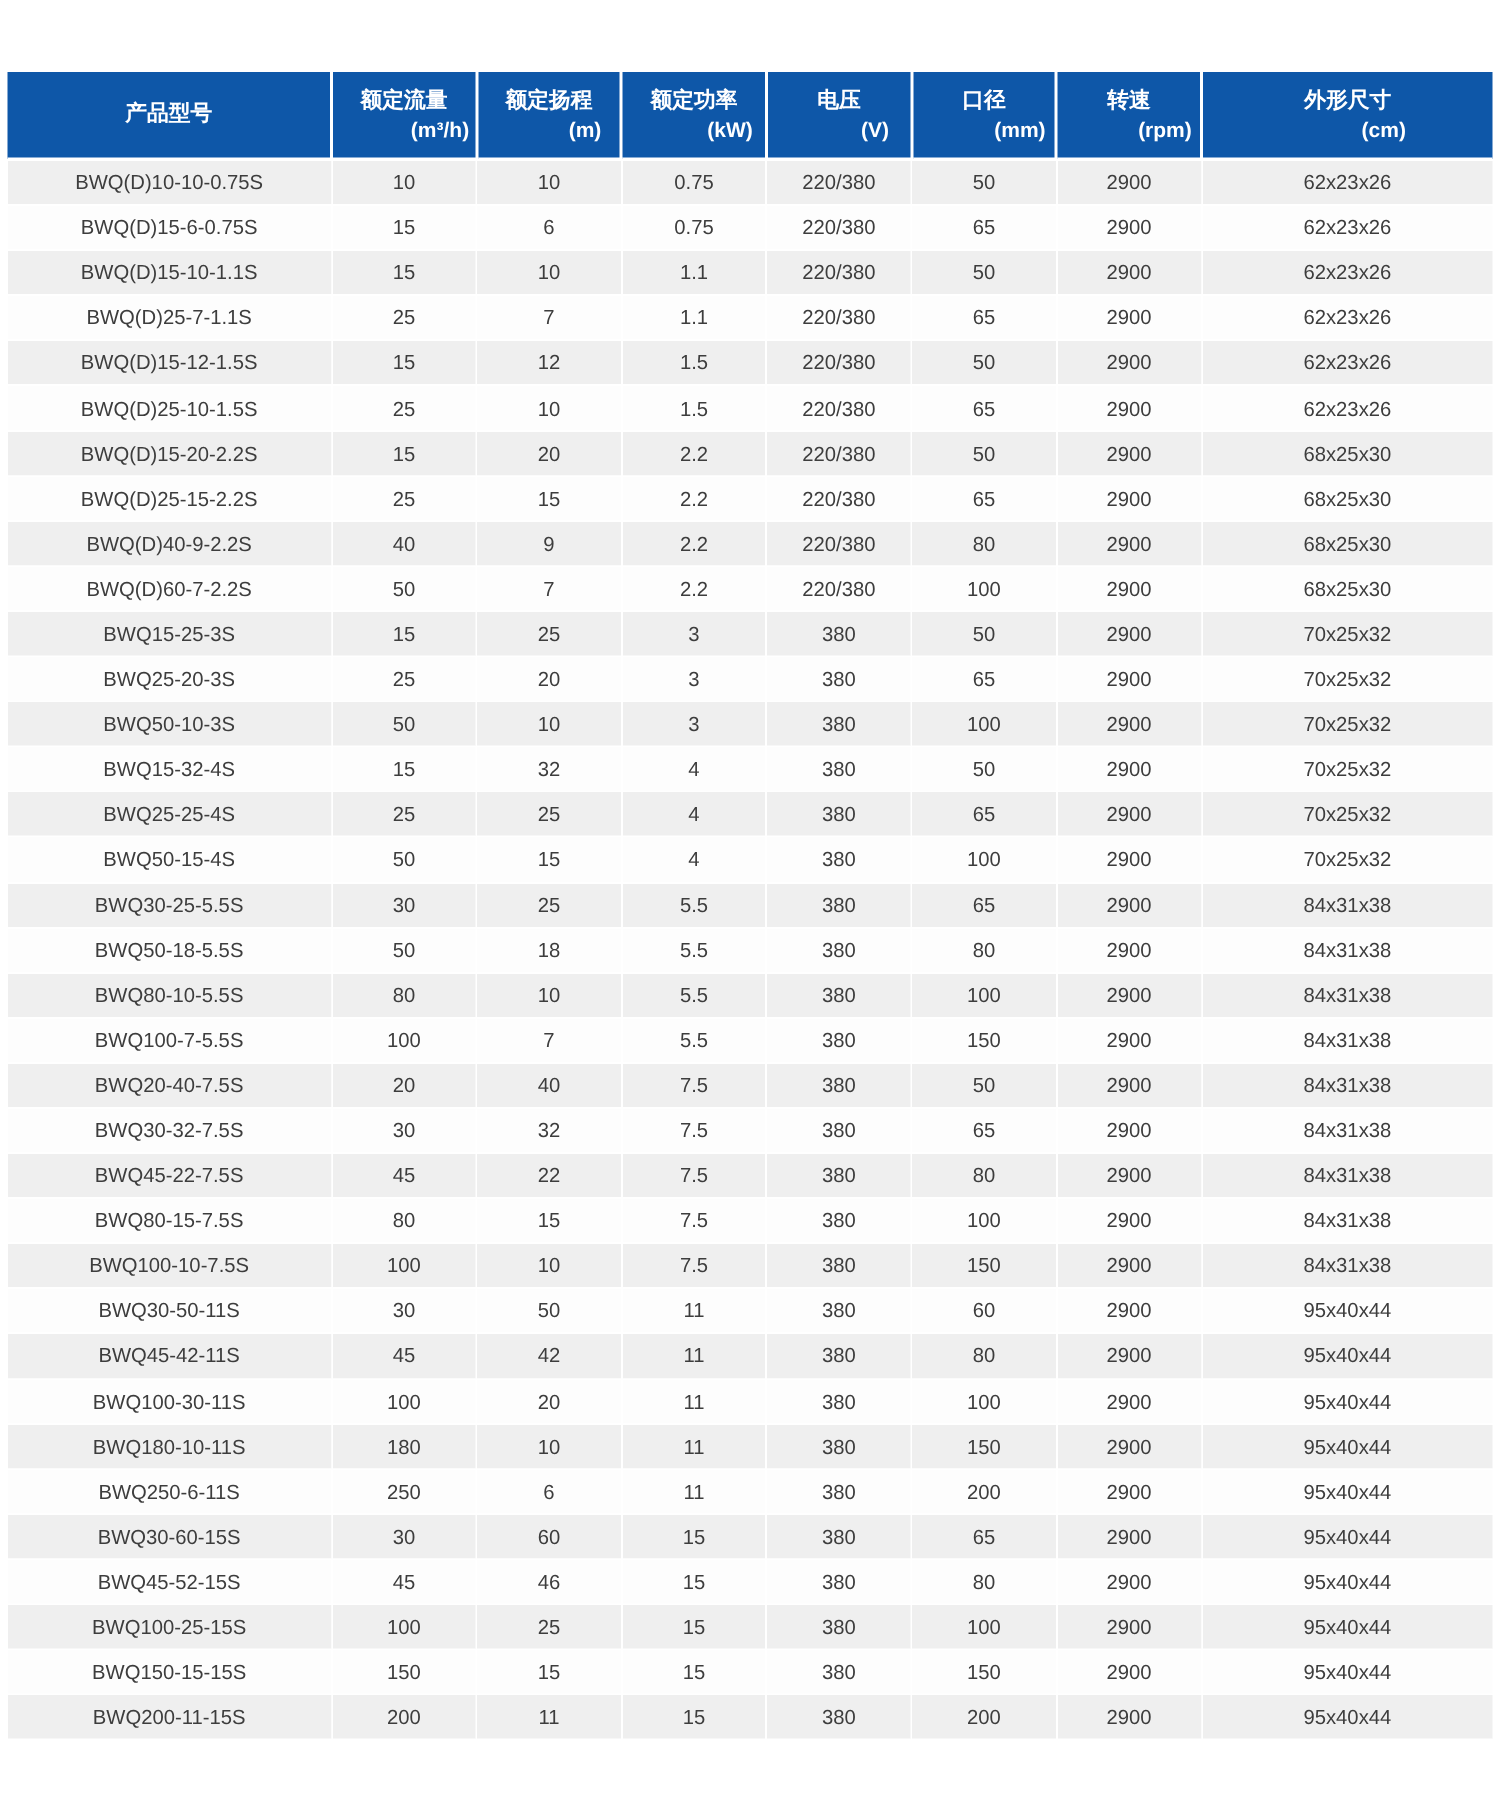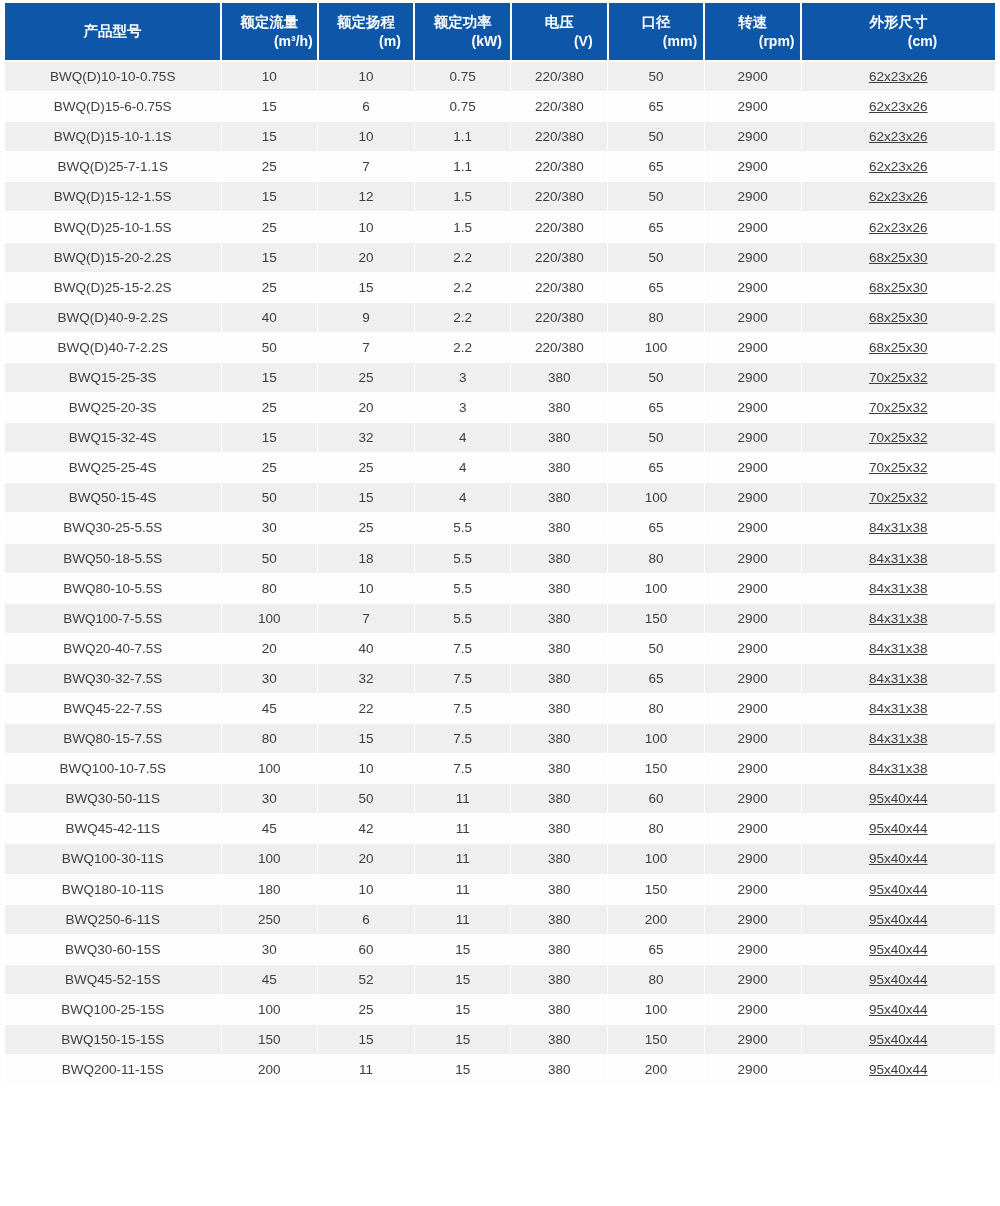--- a/index.html
+++ b/index.html
@@ -16,20 +16,21 @@
     width: 1000px;
     height: 1206px;
     padding: 3px 5px 2px 5px;
     background: #ffffff;
     overflow: hidden;
   }
   table.spec-table {
     width: 100%;
     border-collapse: collapse;
     table-layout: fixed;
+    margin-top: 45px;
   }
   table.spec-table th {
     background: var(--header-bg, #0e57a8);
     color: var(--header-text, #ffffff);
     height: 57px;
     font-size: 14.5px;
     font-weight: bold;
     text-align: center;
     vertical-align: middle;
     padding: 0;
@@ -44,21 +45,21 @@
     height: 29.1px;
     text-align: center;
     vertical-align: middle;
     font-size: 13.5px;
     color: var(--cell-text, #3d3d3d);
     padding: 0;
     border-right: 1px solid #ffffff;
     overflow: hidden;
     white-space: nowrap;
   }
-  table.spec-table td:last-child { border-right: none; text-decoration: underline; }
+  table.spec-table td:last-child { border-right: none; }
   table.spec-table tbody tr { border-bottom: 1px solid #ffffff; }
   table.spec-table tbody tr:nth-child(odd)  { background: var(--row-odd, #efefef); }
   table.spec-table tbody tr:nth-child(even) { background: var(--row-even, #fdfdfd); }
   .h-unit { font-size: 14px; padding-left: 48px; }
 </style>
 </head>
 <body>
 
 <div class="page">
   <table class="spec-table">
@@ -182,21 +183,21 @@
           <td>BWQ(D)40-9-2.2S</td>
           <td>40</td>
           <td>9</td>
           <td>2.2</td>
           <td>220/380</td>
           <td>80</td>
           <td>2900</td>
           <td>68x25x30</td>
         </tr>
         <tr>
-          <td>BWQ(D)40-7-2.2S</td>
+          <td>BWQ(D)60-7-2.2S</td>
           <td>50</td>
           <td>7</td>
           <td>2.2</td>
           <td>220/380</td>
           <td>100</td>
           <td>2900</td>
           <td>68x25x30</td>
         </tr>
         <tr>
           <td>BWQ15-25-3S</td>
@@ -208,20 +209,30 @@
           <td>2900</td>
           <td>70x25x32</td>
         </tr>
         <tr>
           <td>BWQ25-20-3S</td>
           <td>25</td>
           <td>20</td>
           <td>3</td>
           <td>380</td>
           <td>65</td>
+          <td>2900</td>
+          <td>70x25x32</td>
+        </tr>
+        <tr>
+          <td>BWQ50-10-3S</td>
+          <td>50</td>
+          <td>10</td>
+          <td>3</td>
+          <td>380</td>
+          <td>100</td>
           <td>2900</td>
           <td>70x25x32</td>
         </tr>
         <tr>
           <td>BWQ15-32-4S</td>
           <td>15</td>
           <td>32</td>
           <td>4</td>
           <td>380</td>
           <td>50</td>
@@ -394,21 +405,21 @@
           <td>60</td>
           <td>15</td>
           <td>380</td>
           <td>65</td>
           <td>2900</td>
           <td>95x40x44</td>
         </tr>
         <tr>
           <td>BWQ45-52-15S</td>
           <td>45</td>
-          <td>52</td>
+          <td>46</td>
           <td>15</td>
           <td>380</td>
           <td>80</td>
           <td>2900</td>
           <td>95x40x44</td>
         </tr>
         <tr>
           <td>BWQ100-25-15S</td>
           <td>100</td>
           <td>25</td>

